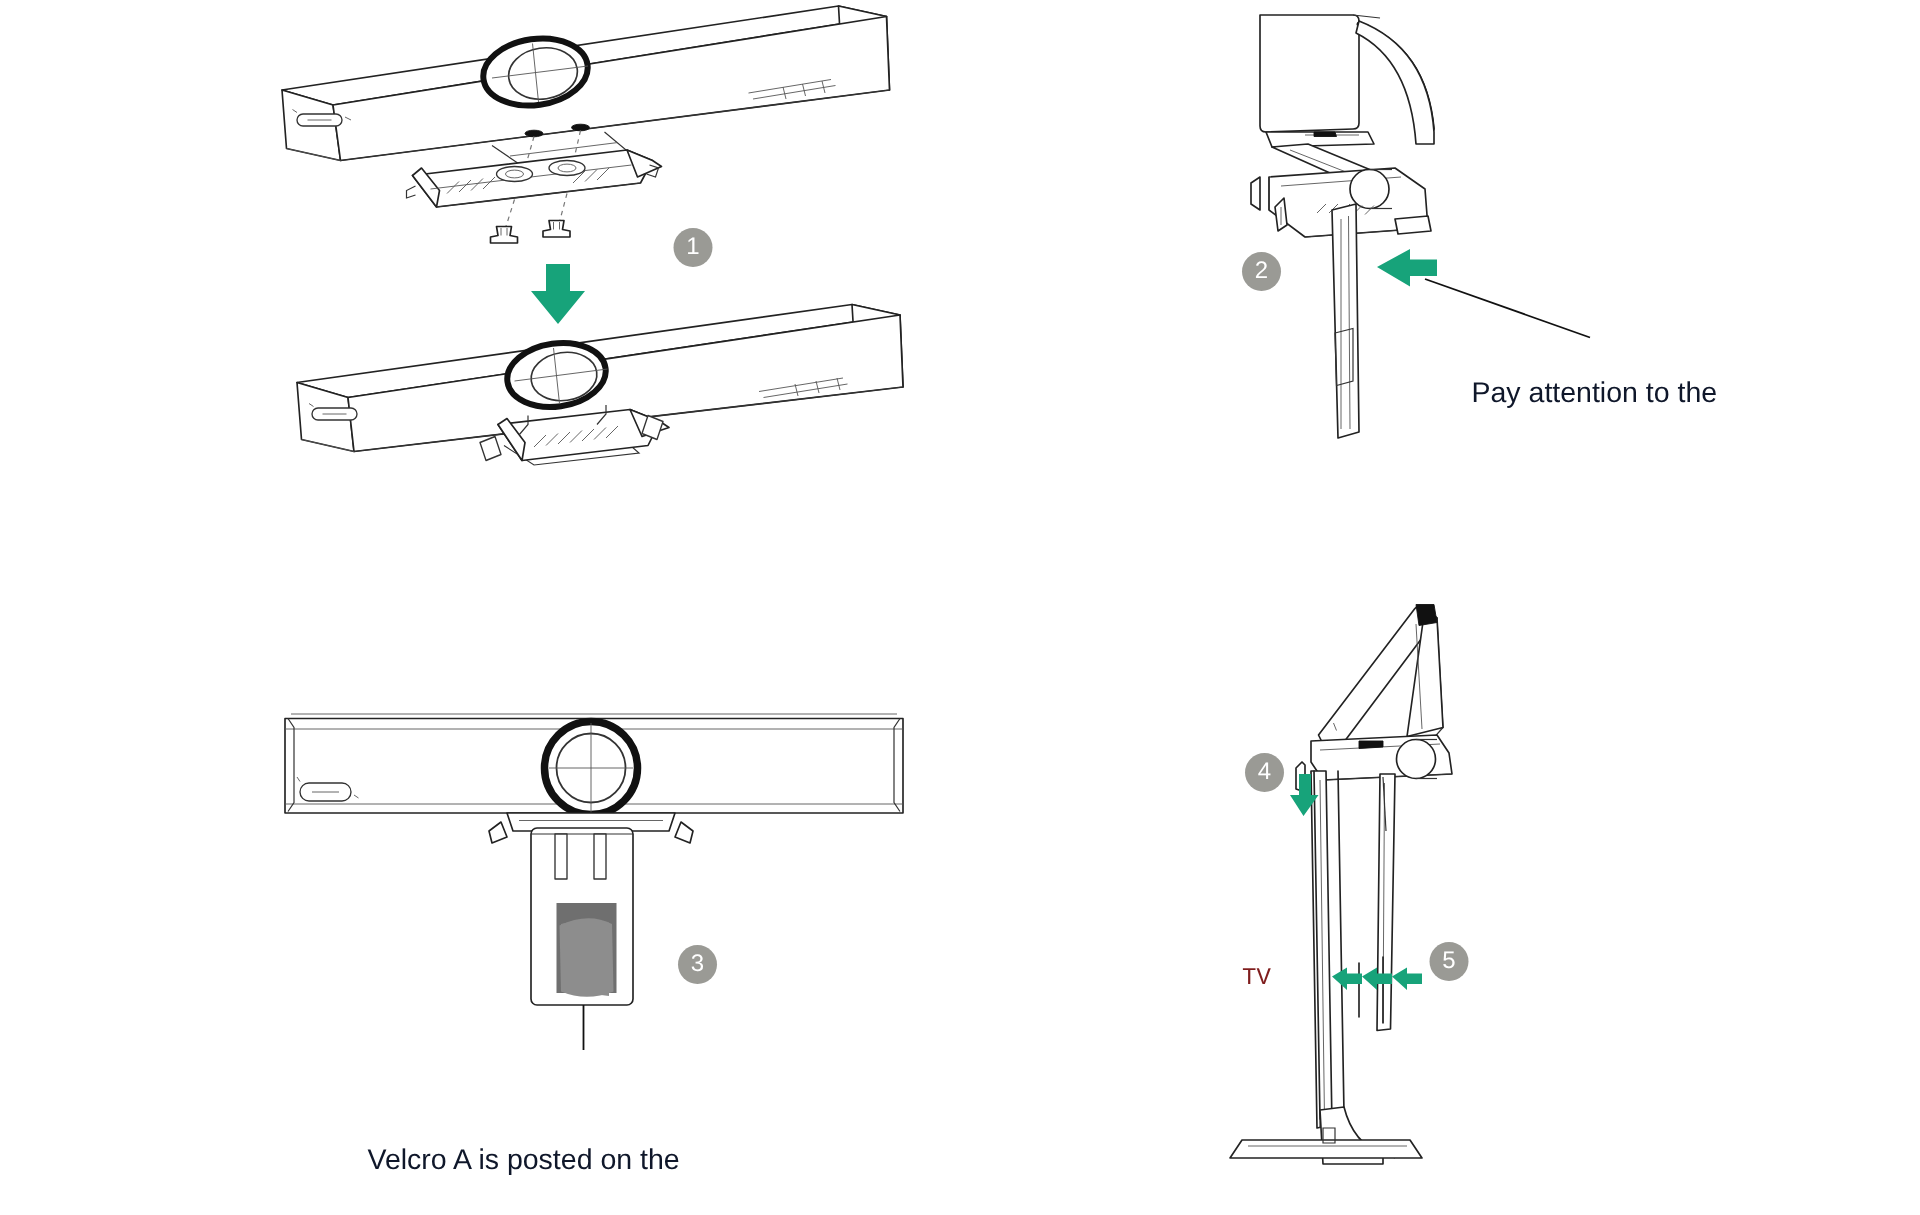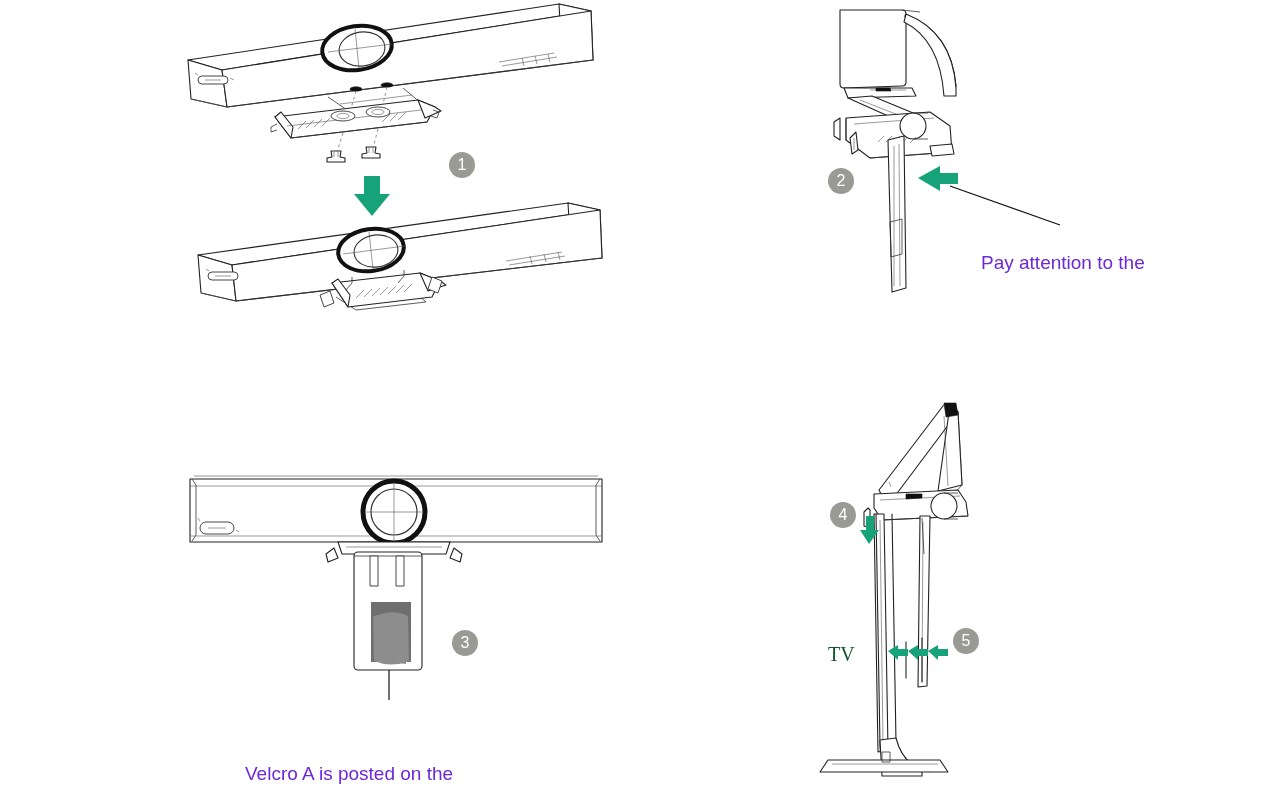--- a/index.html
+++ b/index.html
@@ -38,29 +38,29 @@
     text-align: center;
     font-family: "Liberation Sans", sans-serif;
     letter-spacing: 0;
     user-select: none;
   }
   
   .caption {
     position: absolute;
     font-size: 19px;
     line-height: 27px;
-    color: #6d28d9;
+    color: #0f172a;
     white-space: pre-line;
     font-family: "Liberation Sans", sans-serif;
   }
   .tv-label {
     position: absolute;
-    font-size: 20px;
-    color: #14532d;
-    font-family: Liberation Serif, serif;
+    font-size: 16px;
+    color: #7f1d1d;
+    font-family: Liberation Mono, monospace;
   }
   svg { display: block; overflow: visible; }
   .ln  { fill: none; stroke: #222222; stroke-width: 1.1; stroke-linejoin: round; stroke-linecap: round; }
   .ln-thin { fill: none; stroke: #333333; stroke-width: 0.8; }
   .ln-hair { fill: none; stroke: #555555; stroke-width: 0.6; }
   .ln-dash { fill: none; stroke: #777777; stroke-width: 0.8; stroke-dasharray: 3 3; }
   .ln-thick { fill: none; stroke: #111111; stroke-width: 3.2; stroke-linecap: round; }
   .ln-lead { fill: none; stroke: #111111; stroke-width: 1.2; }
   .fill-w { fill: #ffffff; stroke: #222222; stroke-width: 1.1; stroke-linejoin: round; }
   .fill-w2 { fill: #ffffff; stroke: #333333; stroke-width: 0.9; stroke-linejoin: round; }

